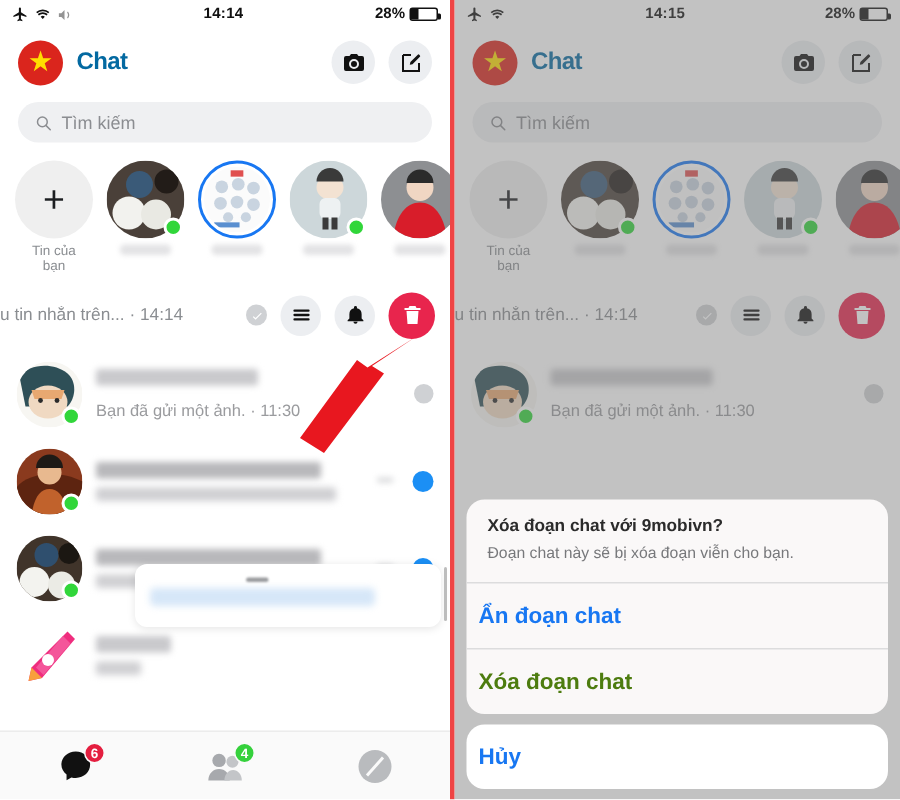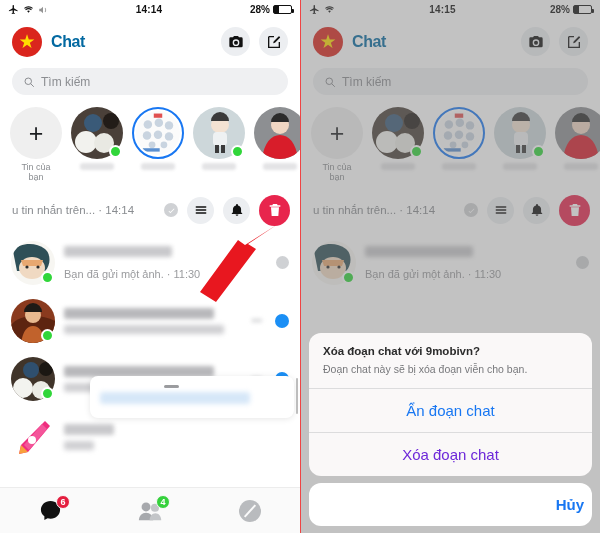--- a/index.html
+++ b/index.html
@@ -7,21 +7,21 @@
     width: 600px; height: 533px;
     font-family: "Liberation Sans", sans-serif;
     background: #ffffff; overflow: hidden;
   }
   .stage { position: relative; width: 600px; height: 417px; display: flex; }
 
   .panel {
     position: relative; width: 300px; height: 533px;
     background: #ffffff; overflow: hidden;
   }
-  .panel.right { border-left: 1px solid #ef4444; }
+  .panel.right { border-left: 3px solid #ef4444; }
   .dimmer {
     position: absolute; inset: 0; background: rgba(120,120,120,0.45);
     z-index: 40; pointer-events: none;
   }
 
   
   .statusbar {
     height: 19px; display: flex; align-items: center;
     padding: 0 8px; font-size: 10px; font-weight: bold; color: #111;
   }
@@ -123,21 +123,21 @@
   }
   .seen-dot.blue { background: #1b8ff5; width: 14px; height: 14px; }
 
   
   .swiped {
     display: flex; align-items: center; padding: 6px 10px 8px 0;
     min-height: 42px; gap: 9px;
   }
   .swiped .trunc {
     font-size: 11.5px; color: #8a8d91; white-space: nowrap;
-    flex: 1; padding-left: 12px; overflow: hidden;
+    flex: 1; padding-left: 0; overflow: hidden;
   }
   .act {
     width: 27px; height: 27px; border-radius: 50%; background: #eceef1;
     display: flex; align-items: center; justify-content: center; flex: 0 0 auto;
   }
   .act.check { width: 14px; height: 14px; background: #cfd1d4; }
   .act.trash {
     width: 31px; height: 31px; background: #e8254d;
   }
 
@@ -170,27 +170,27 @@
     position: absolute; left: 8px; right: 8px; bottom: 7px; z-index: 60;
   }
   .sheet {
     background: rgba(252,250,250,0.97); border-radius: 12px; overflow: hidden;
     margin-bottom: 7px;
   }
   .sheet-head { padding: 12px 14px 11px; text-align: left; }
   .sheet-title { font-size: 11.5px; font-weight: bold; color: #2b2b2b; margin-bottom: 6px; }
   .sheet-msg { font-size: 10.5px; color: #77787b; line-height: 1.3; }
   .sheet-item {
-    border-top: 1px solid #dcdcdd; text-align: center;
-    padding: 13px 8px; font-size: 15px; font-weight: normal;
+    border-top: 1px solid #dcdcdd; 
+    padding: 13px 8px; font-size: 15px; font-weight: bold;
   }
   .sheet-item.blue { color: #1877f2; }
-  .sheet-item.red { color: #6d28d9; }
+  .sheet-item.red { color: #4d7c0f; }
   .sheet-cancel {
-    background: #ffffff; border-radius: 12px; text-align: right;
+    background: #ffffff; border-radius: 12px; text-align: left;
     padding: 13px 8px; font-size: 15px; font-weight: bold; color: #1877f2;
   }
 
   
   .arrow { position: absolute; z-index: 80; pointer-events: none; }
 
   
   .float-card {
     position: absolute; left: 90px; right: 6px; bottom: 48px; height: 42px;
     background: #ffffff; border-radius: 8px; box-shadow: 0 1px 6px rgba(0,0,0,.10);

